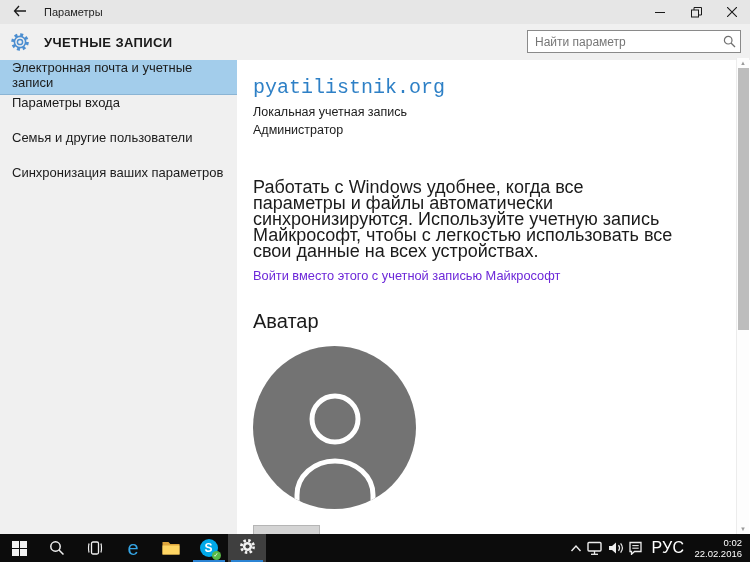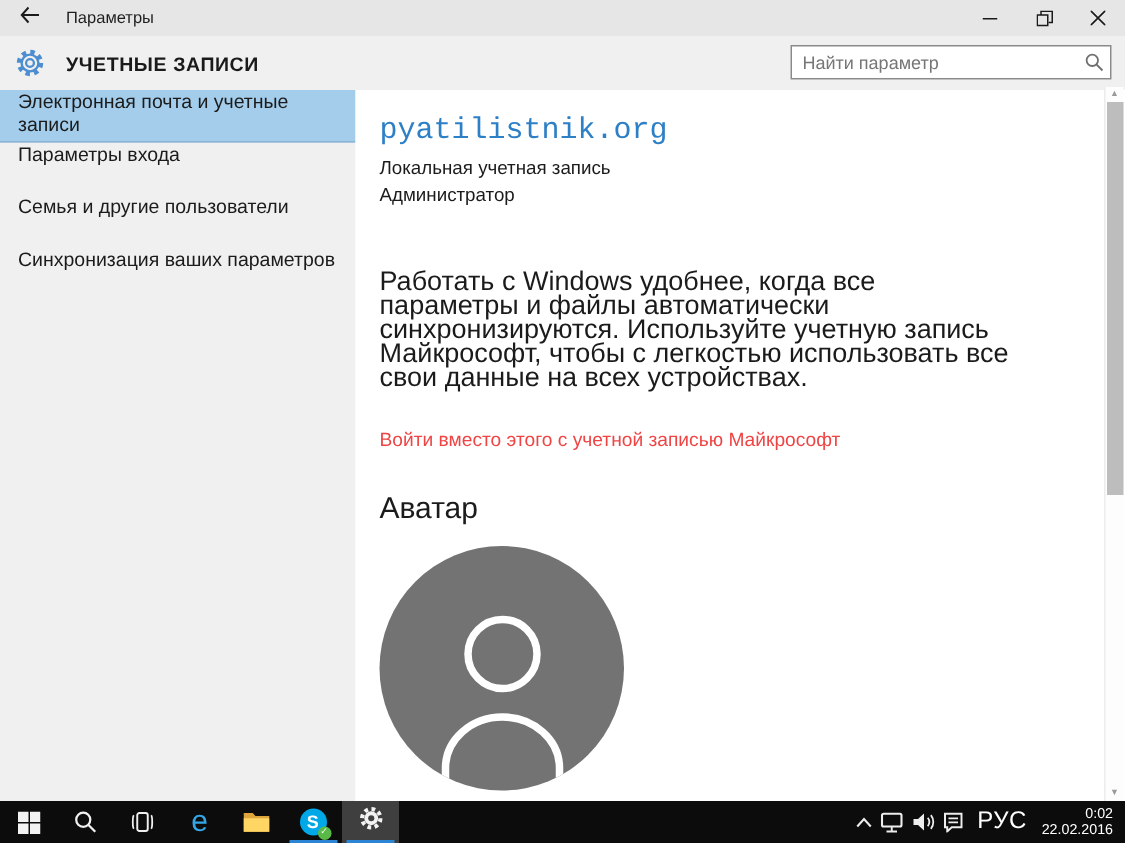--- a/index.html
+++ b/index.html
@@ -28,21 +28,21 @@
   .sidebar { position:absolute; left:0; top:60px; width:237px; bottom:0; background:#f0f0f0; }
   .nav-item { height:35px; display:flex; align-items:flex-start; padding-left:12px; font-size:13px; color:#1b1b1b; cursor:pointer; }
   .nav-item.selected { background:#a3cdeb; border-bottom:1px solid #8ab4d4; }
 
   
   .content { position:absolute; left:237px; top:60px; right:0; bottom:0; background:#fff; padding:16px 0 0 16px; overflow:hidden; }
   .acct-name { font-size:20px; font-weight:400; color:#2e80c6;font-family:Liberation Mono, monospace; }
   .acct-line { font-size:12.5px; color:#1b1b1b; margin-top:4px; line-height:14px; }
   .acct-line.first { margin-top:6px; }
   .sync-text { margin-top:42px; width:420px; font-size:18px; line-height:16px; color:#1b1b1b; }
-  .ms-link { display:inline-block; margin-top:26px; font-size:12.8px; color:#ef4444; text-decoration:none; cursor:pointer; }
+  .ms-link { display:inline-block; margin-top:9px; font-size:12.8px; color:#6d28d9; text-decoration:none; cursor:pointer; }
   .avatar-heading { margin-top:26px; font-size:20px; font-weight:400; color:#1b1b1b; }
   .avatar-circle { margin-top:13px; width:163px; height:163px; border-radius:50%; background:#737373; display:flex; align-items:flex-end; justify-content:center; overflow:hidden; }
   .browse-btn { margin-top:16px; width:67px; height:32px; background:#d4d4d4; border:1px solid #b5b5b5; font-family:"Liberation Sans",sans-serif; font-size:12.5px; color:#1b1b1b; cursor:pointer; }
 
   
   .scrollbar { position:absolute; right:1px; top:58px; width:13px; height:476px; background:#fdfdfd; border-left:1px solid #ececec; }
   .sb-arrow { position:absolute; left:0; width:12px; height:10px; font-size:6px; color:#9a9a9a; display:flex; align-items:center; justify-content:center; cursor:pointer; }
   .sb-arrow.up { top:0; }
   .sb-arrow.down { bottom:0; }
   .sb-thumb { position:absolute; left:1px; top:10px; width:11px; height:262px; background:#bdbdbd; cursor:pointer; }

